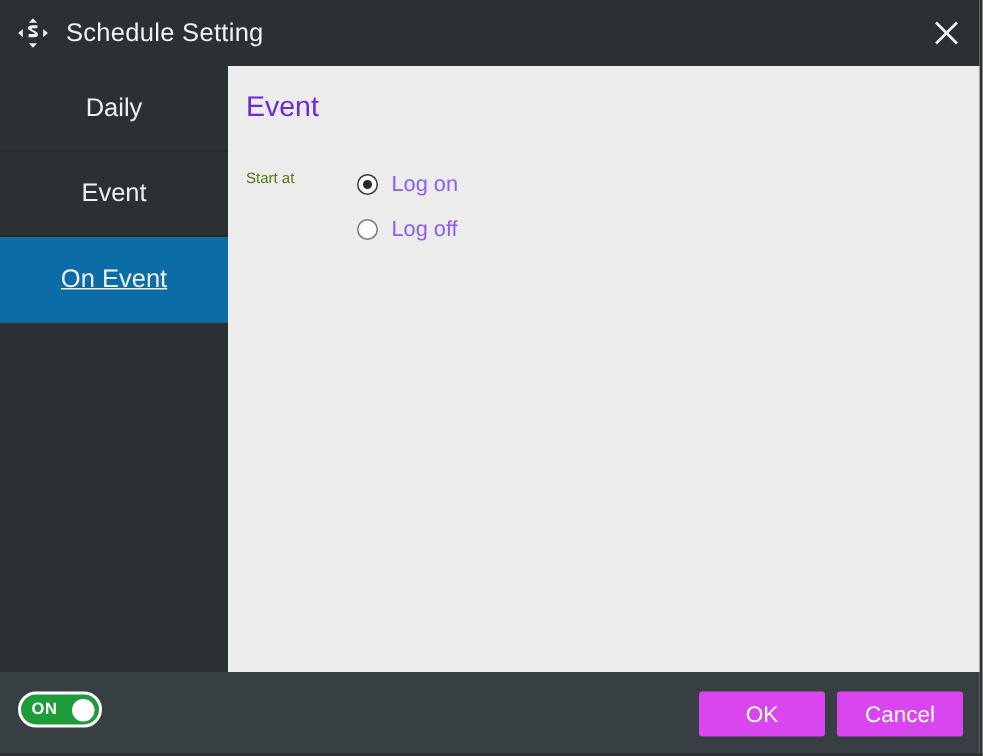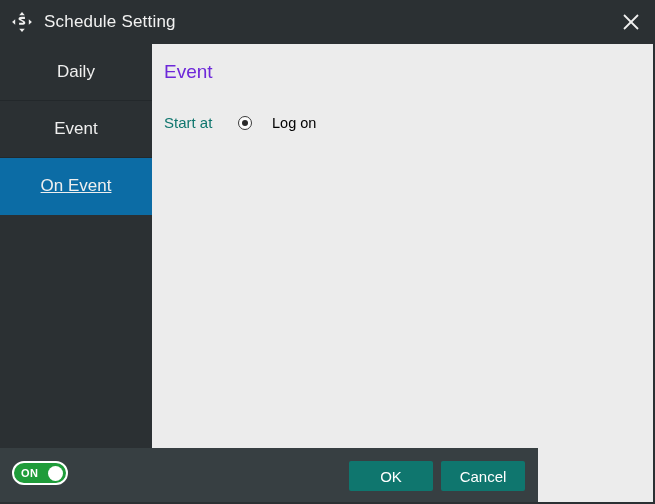--- a/index.html
+++ b/index.html
@@ -102,22 +102,22 @@
     font-size: 19px;
     color: #6d28d9;
   }
   #form-row {
     position: absolute;
     left: 12px; top: 68px;
     display: flex;
     align-items: flex-start;
   }
   #start-at-label {
-    font-size: 15px;
-    color: #0f766e;
+    font-size: 10px;
+    color: #4d7c0f;
     padding-top: 2px;
     width: 62px;
   }
   #radio-group { margin-left: 12px; }
   .radio-row {
     display: flex;
     align-items: center;
     height: 22px;
     margin-bottom: 8px;
     cursor: pointer;
@@ -136,31 +136,31 @@
   }
   .radio-row.checked .radio-mark::after {
     content: "";
     position: absolute;
     left: 3px; top: 3px;
     width: 6px; height: 6px;
     border-radius: 50%;
     background: #2a2a2a;
   }
   .radio-label {
-    margin-left: 20px;
+    margin-left: 9px;
     font-size: 14.5px;
-    color: #000000;
+    color: #8b5cf6;
     white-space: nowrap;
   }
 
   
   #footer {
     position: absolute;
     left: 0; top: 448px;
-    width: 538px; height: 56px;
+    width: 655px; height: 56px;
     background: #373f42;
   }
   #toggle {
     position: absolute;
     left: 12px; top: 13px;
     width: 56px; height: 24px;
     border-radius: 12px;
     background: #1f9c3a;
     border: 2px solid #ffffff;
     box-sizing: border-box;
@@ -179,21 +179,21 @@
     position: absolute;
     right: 3px;
     width: 15px; height: 15px;
     border-radius: 50%;
     background: #ffffff;
   }
   .footer-button {
     position: absolute;
     top: 13px;
     height: 30px;
-    background: #0f766e;
+    background: #d946ef;
     color: #ffffff;
     font-size: 15px;
     border: none;
     border-radius: 2px;
     cursor: pointer;
     font-family: "Liberation Sans", sans-serif;
   }
   #ok-button { right: 105px; width: 84px; }
   #cancel-button { right: 13px; width: 84px; text-align: center; }
 </style>
@@ -235,20 +235,24 @@
   <div id="content">
     <div id="content-heading">Event</div>
 
     <div id="form-row">
       <div id="start-at-label">Start at</div>
       <div id="radio-group">
         <div class="radio-row checked">
           <span class="radio-mark"></span>
           <span class="radio-label">Log on</span>
         </div>
+        <div class="radio-row">
+          <span class="radio-mark"></span>
+          <span class="radio-label">Log off</span>
+        </div>
       </div>
     </div>
   </div>
 
   <div id="footer">
     <div id="toggle">
       <span id="toggle-text">ON</span>
       <span id="toggle-knob"></span>
     </div>
     <button class="footer-button" id="ok-button">OK</button>

